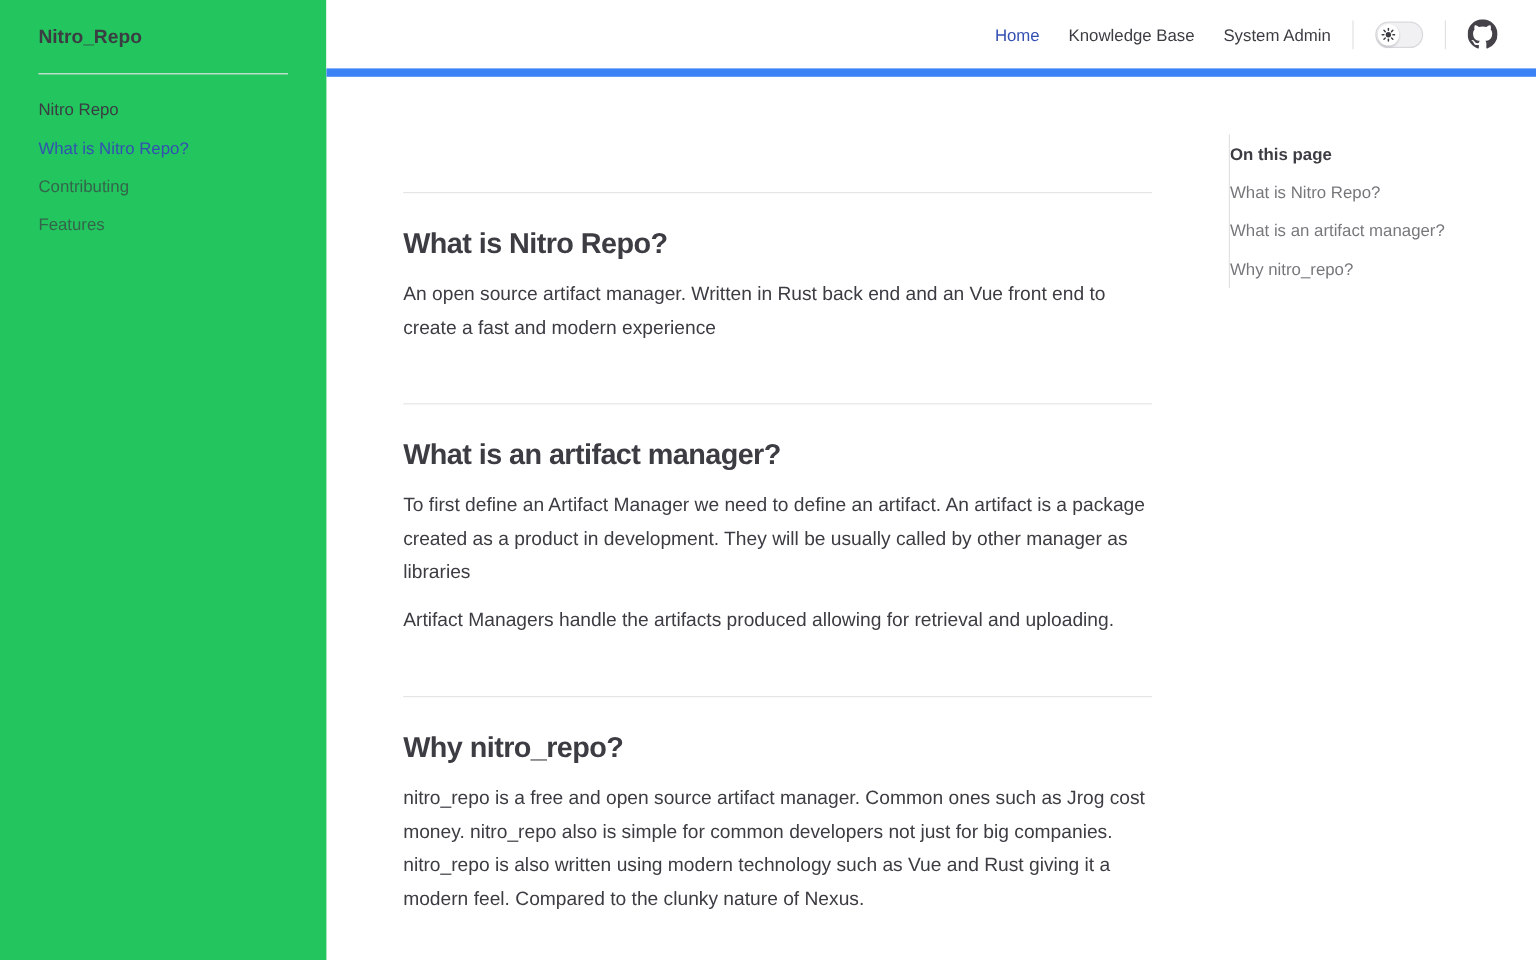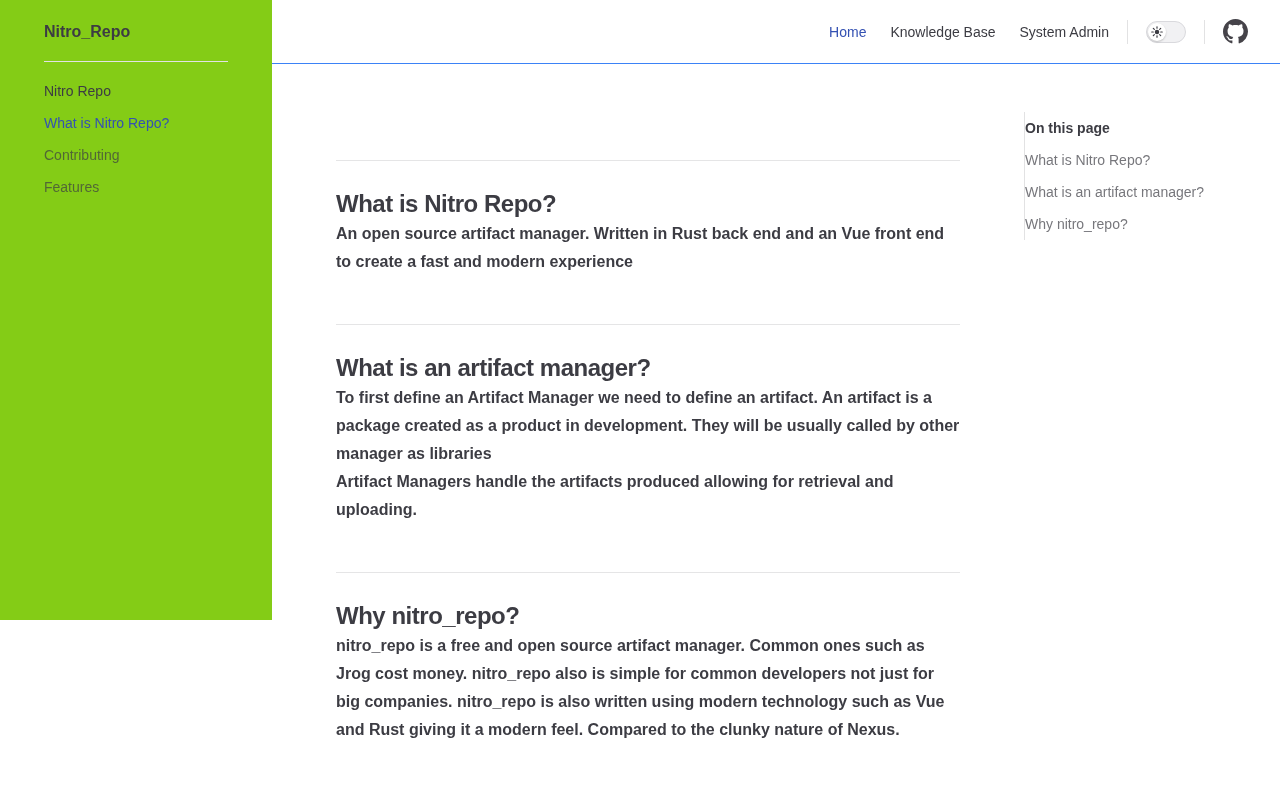--- a/index.html
+++ b/index.html
@@ -7,23 +7,23 @@
     width: 1280px; height: 800px;
     font-family: "Liberation Sans", "DejaVu Sans", sans-serif;
     background: #ffffff;
     color: #3c3c43;
     overflow: hidden;
   }
 
   
   .sidebar {
     position: absolute; left: 0; top: 0;
-    width: 272px; height: 620px;
-    background: #84cc16;
-    padding: 0 44px;
+    width: 272px; height: 800px;
+    background: #22c55e;
+    padding: 0 32px;
   }
   .sidebar-header {
     padding-top: 21px; padding-bottom: 18px;
     border-bottom: 1px solid #e2e2e3;
   }
   .site-title {
     font-size: 16px; font-weight: 600; line-height: 22px;
     color: #3c3c43; cursor: pointer;
   }
   .sidebar-group { padding-top: 13px; }
@@ -37,21 +37,21 @@
     color: rgba(60, 60, 67, 0.7);
     text-decoration: none; cursor: pointer;
   }
   .sidebar-link.active { color: #3451b2; }
 
   
   .navbar {
     position: absolute; left: 272px; top: 0; right: 0;
     height: 64px;
     background: #ffffff;
-    border-bottom: 1px solid #3b82f6;
+    border-bottom: 7px solid #3b82f6;
     display: flex; align-items: center; justify-content: flex-end;
     padding-right: 32px;
   }
   .nav-links { display: flex; align-items: center; gap: 24px; }
   .nav-link {
     font-size: 14px; font-weight: 500; line-height: 64px;
     color: #3c3c43; text-decoration: none; cursor: pointer;
     white-space: nowrap;
   }
   .nav-link.active { color: #3451b2; }
@@ -92,22 +92,22 @@
   }
   .doc-section { border-top: 1px solid #e5e5e6; }
   .doc-section + .doc-section { margin-top: 48px; }
   .doc-section h2 {
     margin-top: 27px;
     font-size: 24px; font-weight: 700; line-height: 32px;
     letter-spacing: -0.02em;
     color: #3c3c43;
   }
   .doc-section p {
-    margin-top: 0;
-    font-size: 16px; font-weight: 700; line-height: 28px;
+    margin-top: 12px;
+    font-size: 16px; font-weight: 400; line-height: 28px;
     color: #3c3c43;
   }
 
   
   .aside {
     position: absolute; left: 752px; top: 48px;
     width: 240px;
     border-left: 1px solid #e2e2e3;
   }
   .aside-title {

